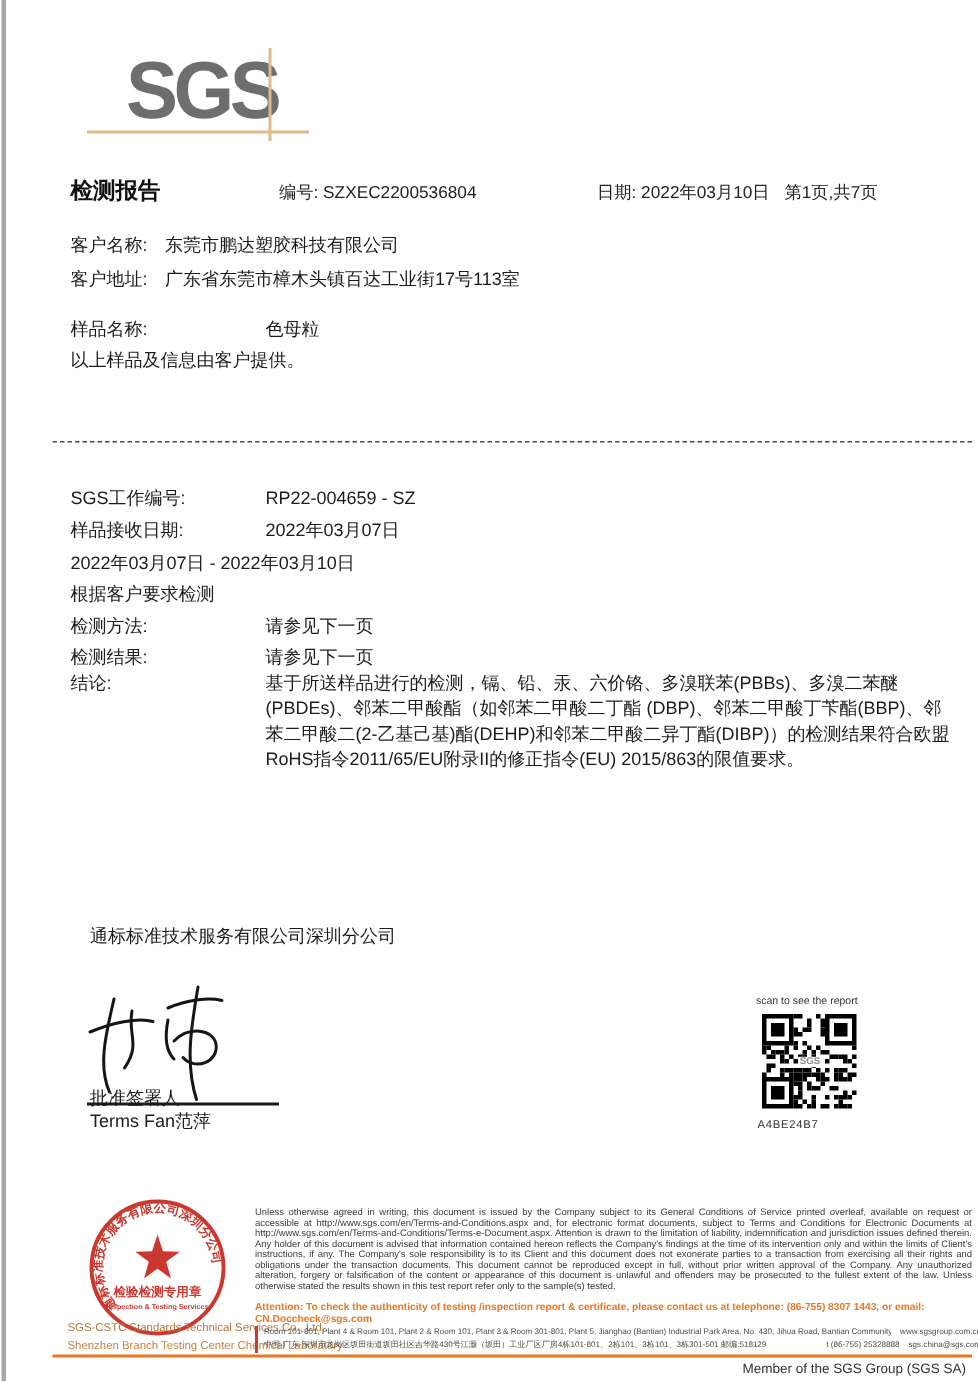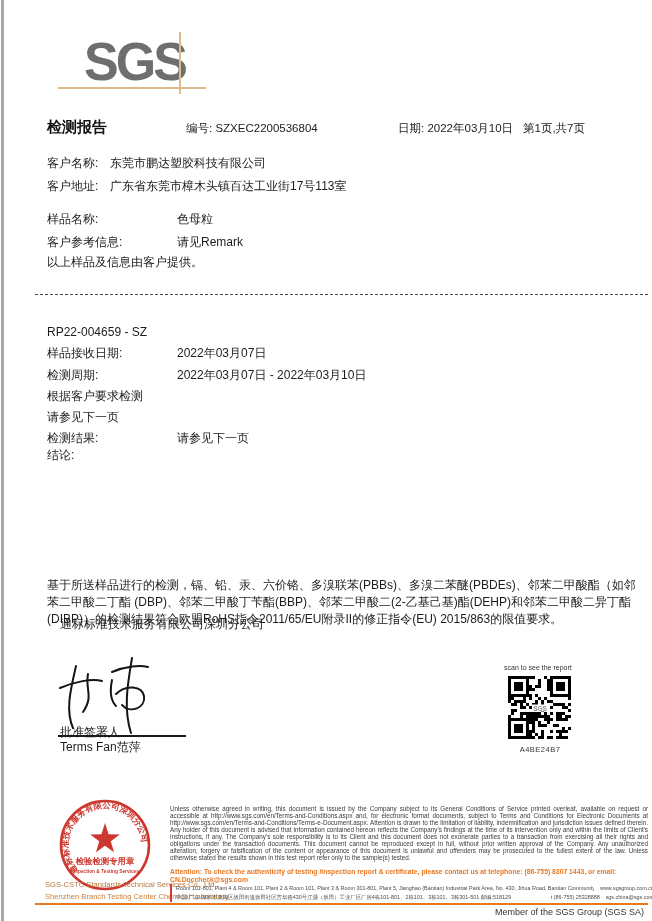--- a/index.html
+++ b/index.html
@@ -26,42 +26,42 @@
   .lbl-s{flex:0 0 63px;}
   .lbl-w{flex:0 0 130px;}
   .client-block{left:47px;top:152px;width:560px;}
   .sample-block{left:47px;top:208px;width:560px;}
   .sample-note{font-size:12px;line-height:19px;color:#1c1c1c;}
   .dashed-sep{left:35px;top:294px;width:613px;height:0;border-top:1px dashed #4a4a4a;}
   .job-block{left:47px;top:322px;width:580px;}
   .job-block .row{line-height:21.3px;}
 
   
-  .conclusion{left:47px;top:447px;width:590px;display:flex;font-size:12px;flex-direction:column;}
+  .conclusion{left:47px;top:447px;width:590px;display:flex;font-size:12px;}
   .conclusion .lbl-w{flex:0 0 130px;line-height:17px;}
   .conclusion-text{flex:1;line-height:17px;color:#1c1c1c;}
 
   
   .sig-company{left:60px;top:617px;font-size:12px;line-height:15.5px;color:#1c1c1c;}
   .sig-svg{left:52px;top:648px;}
   .sig-line{left:58px;top:735px;width:128px;height:2px;background:#1a1a1a;}
   .sig-name{left:60px;top:739px;font-size:12px;color:#1c1c1c;}
   .sig-role{left:60px;top:724px;font-size:12px;color:#1c1c1c;}
 
   
   .qr-caption{left:504px;top:664px;font-size:7px;color:#333;}
   .qr{left:507px;top:675px;width:66px;height:66px;background:#fff;}
   .qr-modules{position:absolute;left:1px;top:1px;width:63px;height:63px;}
   .qr-modules i{position:absolute;width:3px;height:3px;background:#000;}
   .qr-finder{position:absolute;width:15px;height:15px;border:3px solid #000;}
   .qr-finder::after{content:"";position:absolute;left:3px;top:3px;width:9px;height:9px;background:#000;}
   .qr-f1{left:1px;top:1px;} .qr-f2{left:43px;top:1px;} .qr-f3{left:1px;top:43px;}
   .qr-center{position:absolute;left:50%;top:50%;transform:translate(-50%,-50%);
              background:#fff;padding:0 1px;font-size:6.5px;font-weight:bold;color:#8a8a8a;letter-spacing:0;}
-  .qr-code-text{left:505px;top:745px;width:70px;text-align:center;font-size:7.5px;color:#333;letter-spacing:0.5px;}
+  .qr-code-text{left:505px;top:745px;width:70px;text-align:left;font-size:7.5px;color:#333;letter-spacing:0.5px;}
 
   
   .stamp{left:57px;top:797px;opacity:.92;}
 
   
   .ft-company1{left:45px;top:880px;font-size:7.6px;color:#b5763c;white-space:nowrap;}
   .ft-company2{left:45px;top:892px;font-size:7.6px;color:#c9803c;white-space:nowrap;}
   .legal{left:170px;top:805px;width:478px;font-size:6.3px;line-height:7px;
          text-align:justify;color:#3a3a3a;}
   .attention{left:170px;top:868px;width:478px;font-size:6.8px;line-height:7.6px;
@@ -105,45 +105,42 @@
       <span class="lbl-s">客户地址:</span>
       <span>广东省东莞市樟木头镇百达工业街17号113室</span>
     </div>
   </div>
 
   <div class="abs sample-block">
     <div class="row">
       <span class="lbl-w">样品名称:</span>
       <span>色母粒</span>
     </div>
-    <div class="row">
-      <span class="lbl-w">客户参考信息:</span>
-      <span>请见Remark</span>
-    </div>
     <div class="sample-note">以上样品及信息由客户提供。</div>
   </div>
 
   <div class="abs dashed-sep"></div>
 
   <div class="abs job-block">
     <div class="row">
+      <span class="lbl-w">SGS工作编号:</span>
       <span>RP22-004659 - SZ</span>
     </div>
     <div class="row">
       <span class="lbl-w">样品接收日期:</span>
       <span>2022年03月07日</span>
     </div>
     <div class="row">
-      <span class="lbl-w">检测周期:</span>
       <span>2022年03月07日 - 2022年03月10日</span>
     </div>
     <div class="row">
       <span>根据客户要求检测</span>
     </div>
     <div class="row">
+      <span class="lbl-w">检测方法:</span>
       <span>请参见下一页</span>
     </div>
     <div class="row">
       <span class="lbl-w">检测结果:</span>
       <span>请参见下一页</span>
     </div>
   </div>
 
   <div class="abs conclusion">
     <span class="lbl-w">结论:</span>

